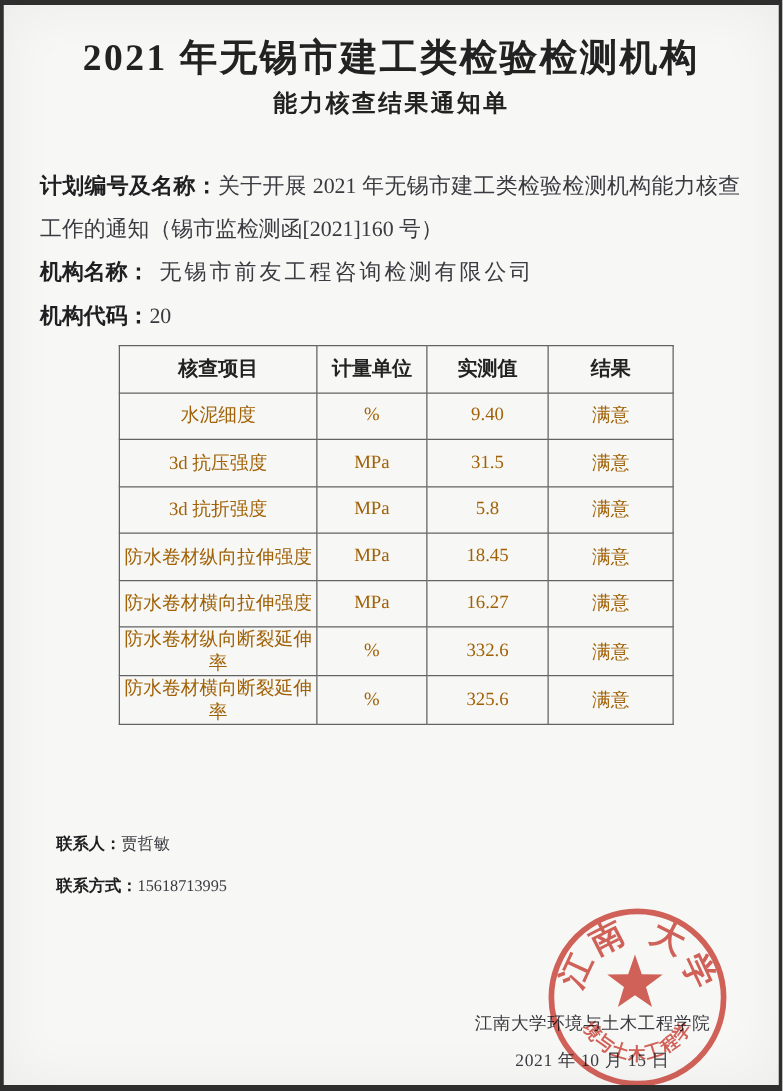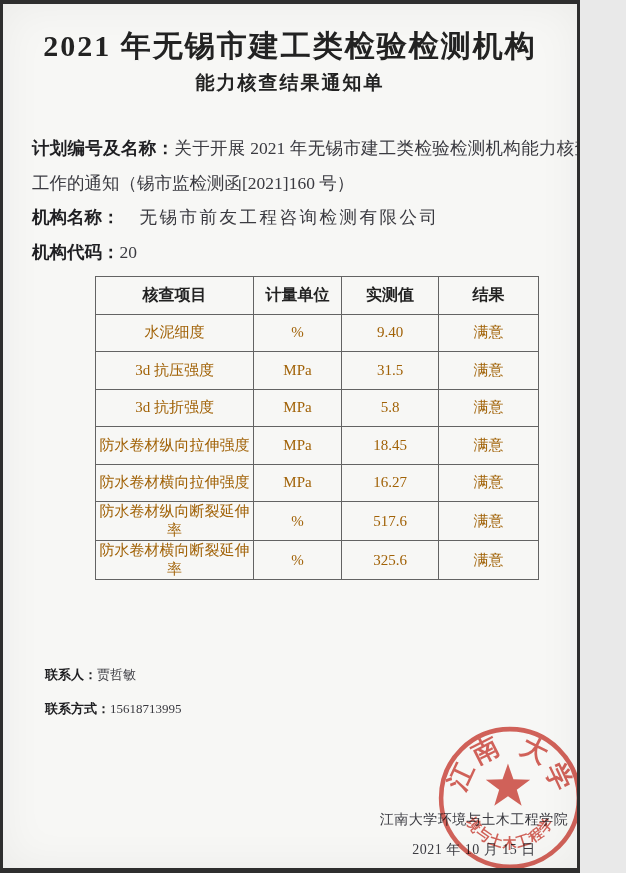--- a/index.html
+++ b/index.html
@@ -1,19 +1,19 @@
 <!DOCTYPE html>
 <html><head>
 <meta charset="utf-8">
 <style>
   * { margin:0; padding:0; box-sizing:border-box; }
   html,body { background:#e9e9e9; }
   .page {
     position:relative;
-    width:580px; height:873px;
+    width:626px; height:873px;
     background:#f7f7f5;
     border:3px solid #2e2e2e;
     border-top-width:4px;
     border-bottom-width:5px;
     overflow:hidden;
     font-family:"Liberation Serif","DejaVu Serif",serif;
     color:#2d2d30;
     box-shadow: inset 0 0 45px rgba(0,0,0,0.05);
   }
   .title1 {
@@ -32,21 +32,21 @@
     position:absolute; top:127px; left:29px; width:560px;
     font-size:17.5px; line-height:34.5px;
     text-align:justify;
   }
   .info p { margin:0; }
   .label {
     font-family:"Liberation Sans","DejaVu Sans",sans-serif;
     font-weight:bold; color:#1f1f22;
   }
   .value { color:#3a3a40; }
-  .gap { margin-left:20px; }
+  .gap { margin-left:8px; }
   .spaced { letter-spacing:2.5px; }
   .check-table {
     position:absolute; top:272px; left:92px;
     width:443px;
     border-collapse:collapse;
     table-layout:fixed;
     font-size:15px;
   }
   .check-table th, .check-table td {
     border:1px solid #636363;
@@ -136,21 +136,21 @@
       </tr>
       <tr>
         <td>防水卷材横向拉伸强度</td>
         <td>MPa</td>
         <td>16.27</td>
         <td>满意</td>
       </tr>
       <tr>
         <td>防水卷材纵向断裂延伸率</td>
         <td>%</td>
-        <td>517.6</td>
+        <td>332.6</td>
         <td>满意</td>
       </tr>
       <tr>
         <td>防水卷材横向断裂延伸率</td>
         <td>%</td>
         <td>325.6</td>
         <td>满意</td>
       </tr>
     </tbody>
   </table>

